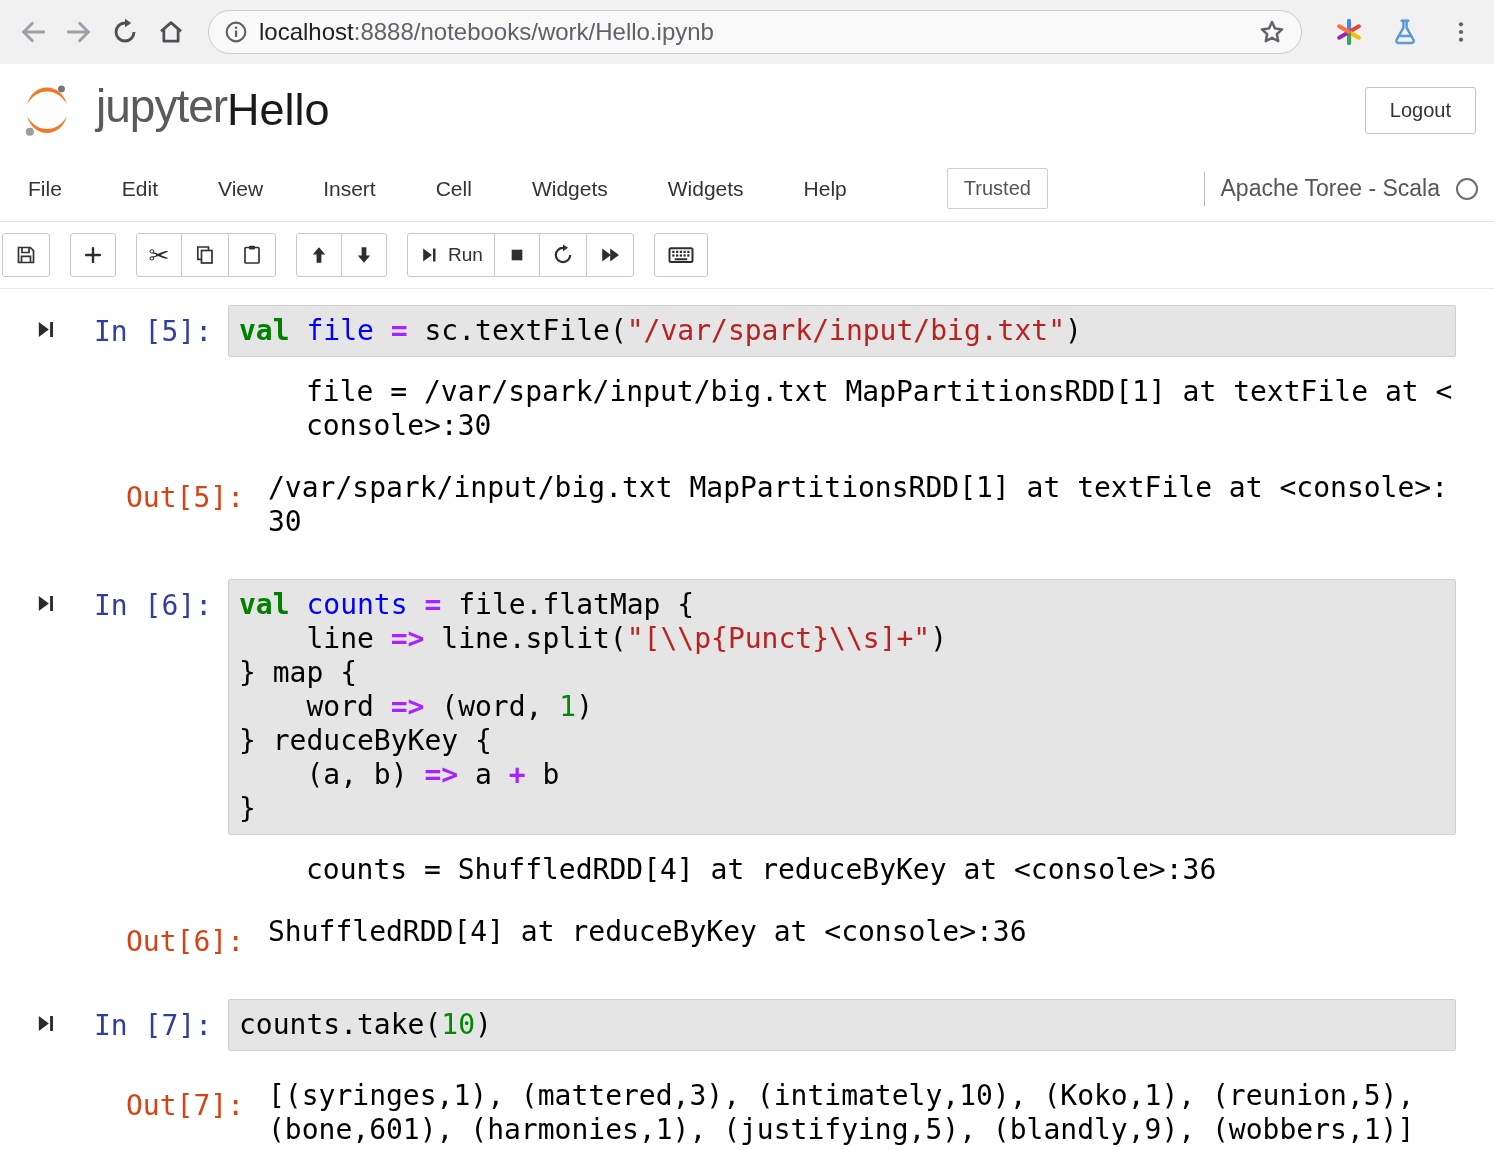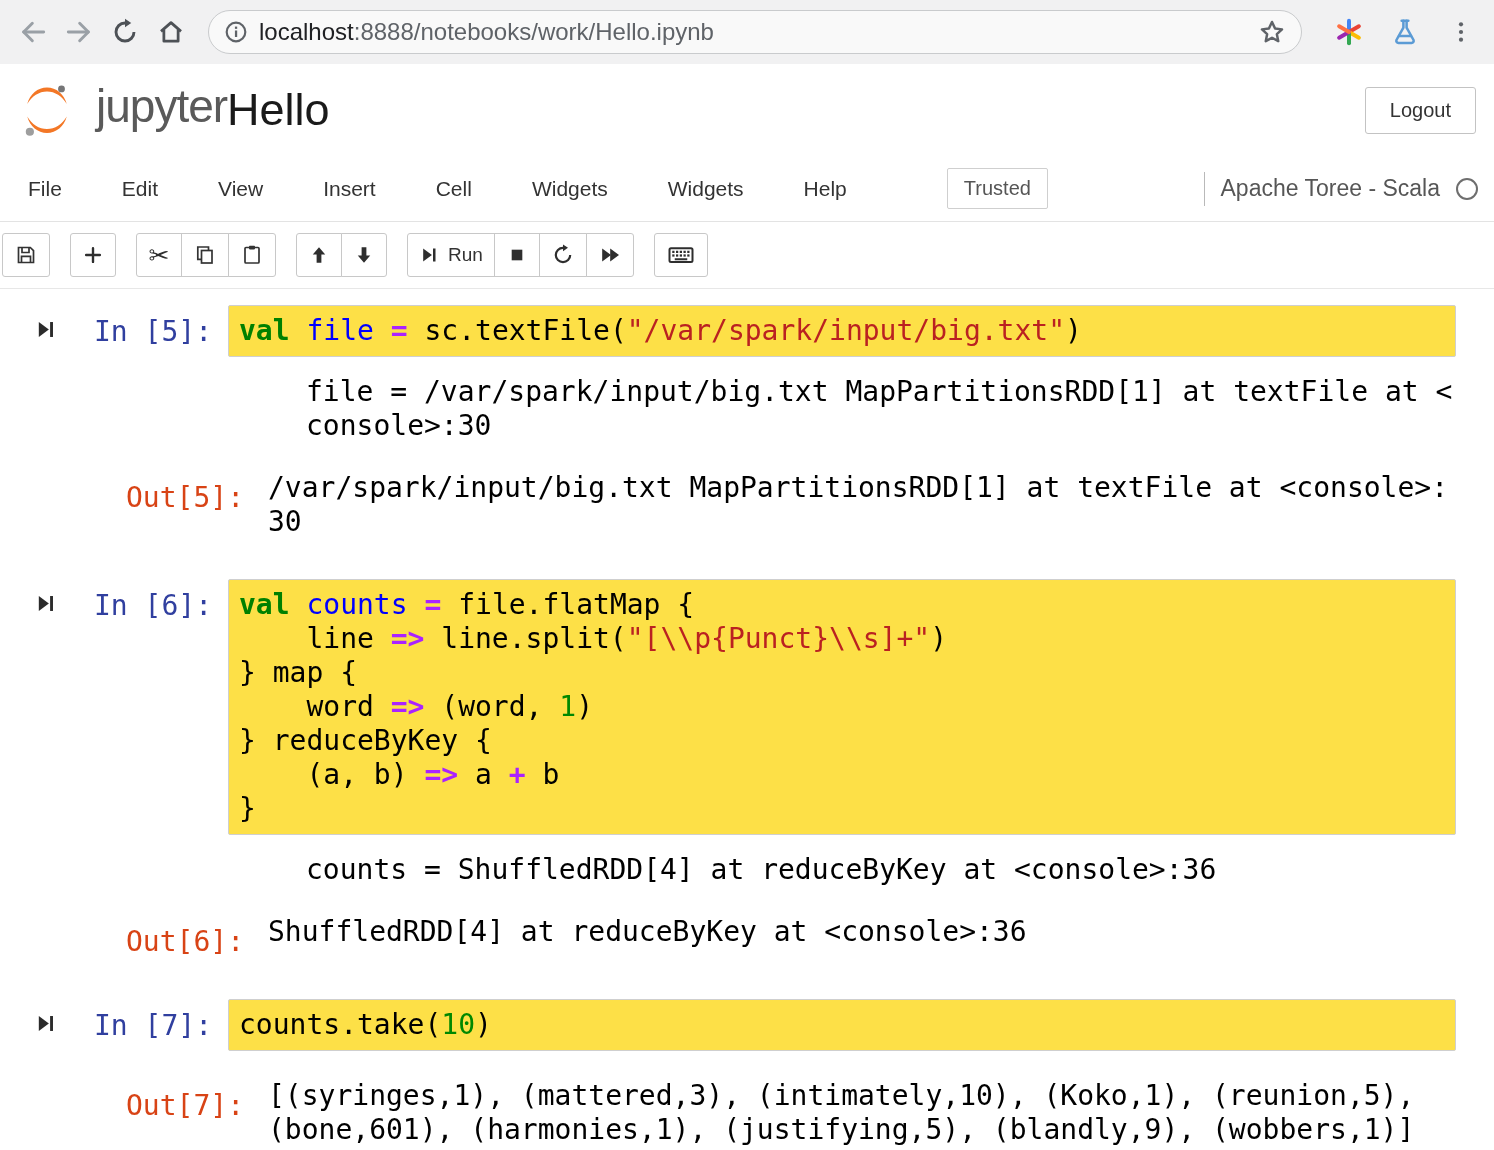--- a/index.html
+++ b/index.html
@@ -46,21 +46,21 @@
 
   
   .notebook { padding-top: 16px; background: #fff; }
   .cell { margin-bottom: 40px; }
   .row { display: flex; align-items: flex-start; }
   .marker-col { flex: 0 0 90px; display: flex; justify-content: center; padding-top: 13px; }
   .prompt-col { flex: 0 0 138px; padding: 10px 0 0 4px; font-family: "DejaVu Sans Mono", monospace; font-size: 28px; line-height: 34px; white-space: nowrap; }
   .in-prompt { color: #303F9F; }
   .out-prompt { color: #D84315; }
   .content-col { flex: 1; margin-right: 38px; min-width: 0; }
-  .inputbox { background: #fde047; border: 1px solid #cfcfcf; border-radius: 2px; padding: 8px 10px; }
+  .inputbox { background: #e5e5e5; border: 1px solid #cfcfcf; border-radius: 2px; padding: 8px 10px; }
   pre.code { font-family: "DejaVu Sans Mono", monospace; font-size: 28px; line-height: 34px; white-space: pre; color: #000; }
   .tok-k { color: #008000; font-weight: bold; }
   .tok-o { color: #AA22FF; font-weight: bold; }
   .tok-d { color: #0000FF; }
   .tok-s { color: #BA2121; }
   .tok-n { color: #008800; }
   .tok-p { color: #000; }
   .stream-row { margin-top: 18px; gap: 12px; }
   .stream-text { font-family: "DejaVu Sans Mono", monospace; font-size: 28px; line-height: 34px; white-space: pre-wrap; padding-left: 54px; color: #000; }
   .out-row { margin-top: 28px; padding-left: 32px; }

